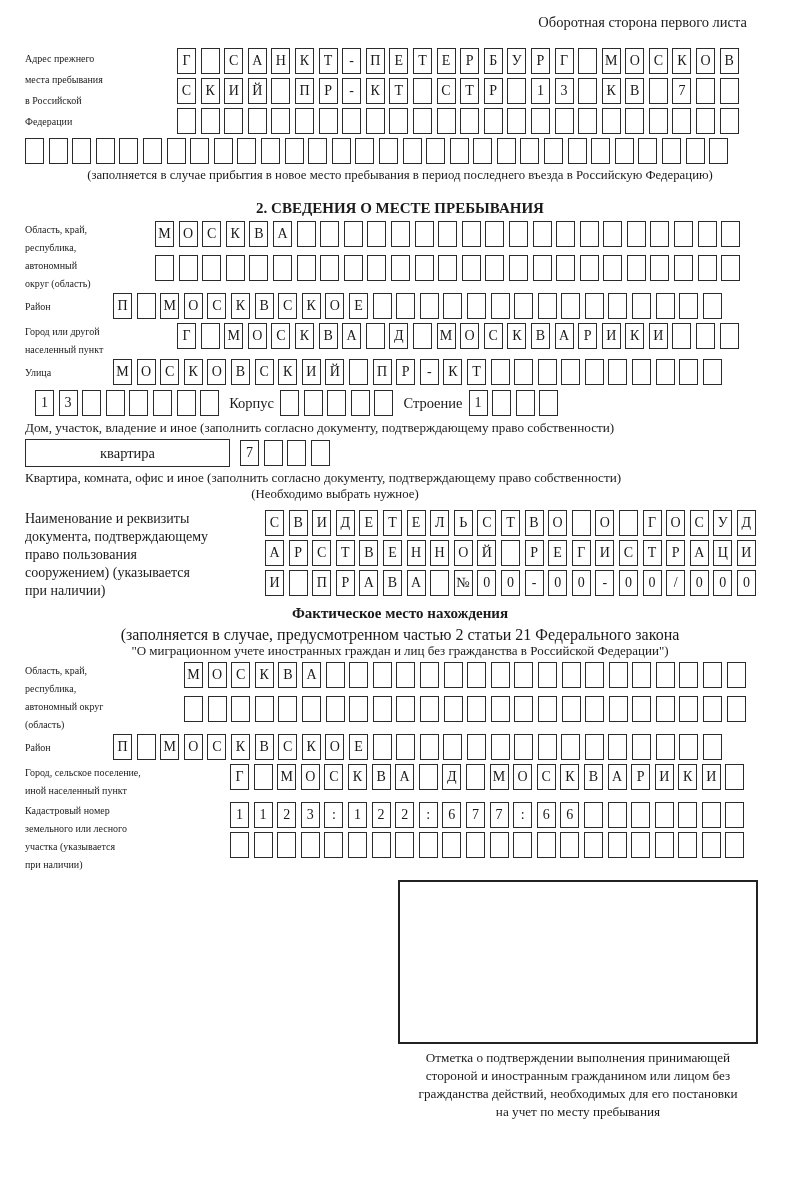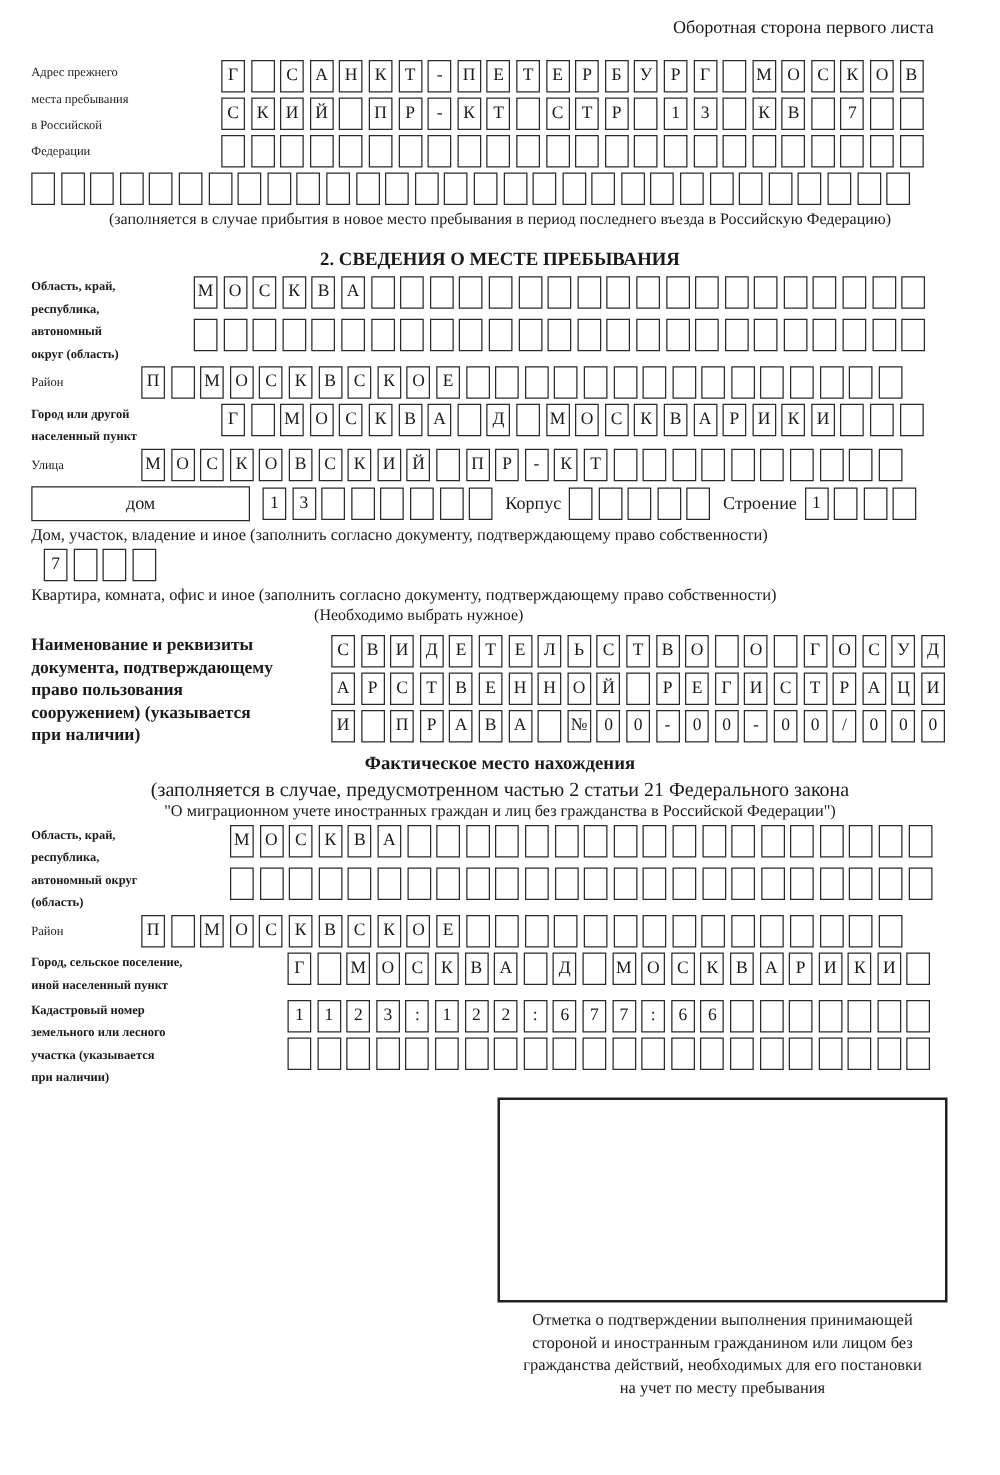--- a/index.html
+++ b/index.html
@@ -5,21 +5,21 @@
   html,body{margin:0;padding:0;background:#fff;}
   body{
     width:800px;height:1180px;overflow:hidden;
     font-family:"Liberation Serif","DejaVu Serif",serif;
     color:#1a1a1a;
   }
   .page{padding:0 25px;}
   .hdr-note{margin-top:14px;text-align:right;padding-right:28px;font-size:14.5px;height:18px;}
   .frow{display:flex;align-items:flex-start;}
   .flabel{flex:none;font-size:10px;line-height:21px;}
-  .flabel.lh18 div{line-height:18px;font-weight:bold;}
+  .flabel.lh18 div{line-height:18px;}
   .flabel.pt3{padding-top:3px;}
   .lw152{width:152px}.lw130{width:130px}.lw88{width:88px}
   .lw240{width:240px}.lw159{width:159px}.lw205{width:205px}
   .fboxes{flex:none;}
   .boxrow{display:flex;gap:4.6px;height:26px;}
   .boxrow + .boxrow{margin-top:4px;}
   .gap8 .boxrow + .boxrow{margin-top:8px;}
   .cbox{
     flex:none;width:19px;height:26px;box-sizing:border-box;
     border:1.6px solid #2b2b2b;display:flex;align-items:center;justify-content:center;
@@ -328,21 +328,20 @@
         <div class="cbox"></div>
         <div class="cbox"></div>
         <div class="cbox"></div>
         <div class="cbox"></div>
         <div class="cbox"></div>
         <div class="cbox"></div>
       </div>
   </div>
 
   <div class="frow" style="margin-top:4px;align-items:center;">
-    <div class="widebox" style="width:175px;">дом</div>
     <div class="boxrow" style="margin-left:10px;">
         <div class="cbox">1</div>
         <div class="cbox">3</div>
         <div class="cbox"></div>
         <div class="cbox"></div>
         <div class="cbox"></div>
         <div class="cbox"></div>
         <div class="cbox"></div>
         <div class="cbox"></div>
       </div>
@@ -358,20 +357,21 @@
     <div class="boxrow" style="margin-left:6px;">
         <div class="cbox">1</div>
         <div class="cbox"></div>
         <div class="cbox"></div>
         <div class="cbox"></div>
       </div>
   </div>
   <div class="lnote" style="margin-top:3px;">Дом, участок, владение и иное (заполнить согласно документу, подтверждающему право собственности)</div>
 
   <div class="frow" style="margin-top:3px;align-items:center;">
+    <div class="widebox" style="width:205px;">квартира</div>
     <div class="boxrow" style="margin-left:10px;">
         <div class="cbox">7</div>
         <div class="cbox"></div>
         <div class="cbox"></div>
         <div class="cbox"></div>
       </div>
   </div>
   <div class="lnote" style="margin-top:3px;">Квартира, комната, офис и иное (заполнить согласно документу, подтверждающему право собственности)</div>
 
   <div class="note" style="width:620px;">(Необходимо выбрать нужное)</div>

